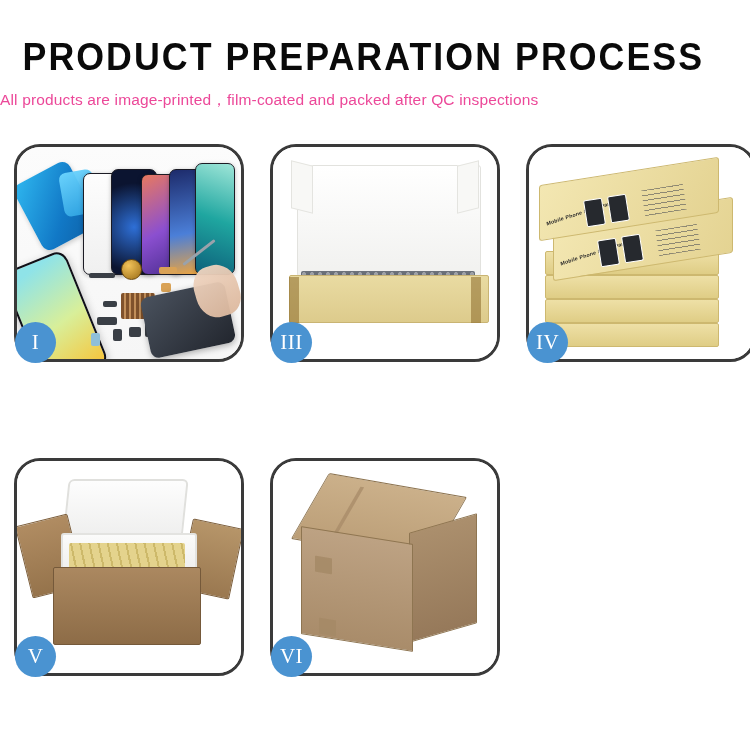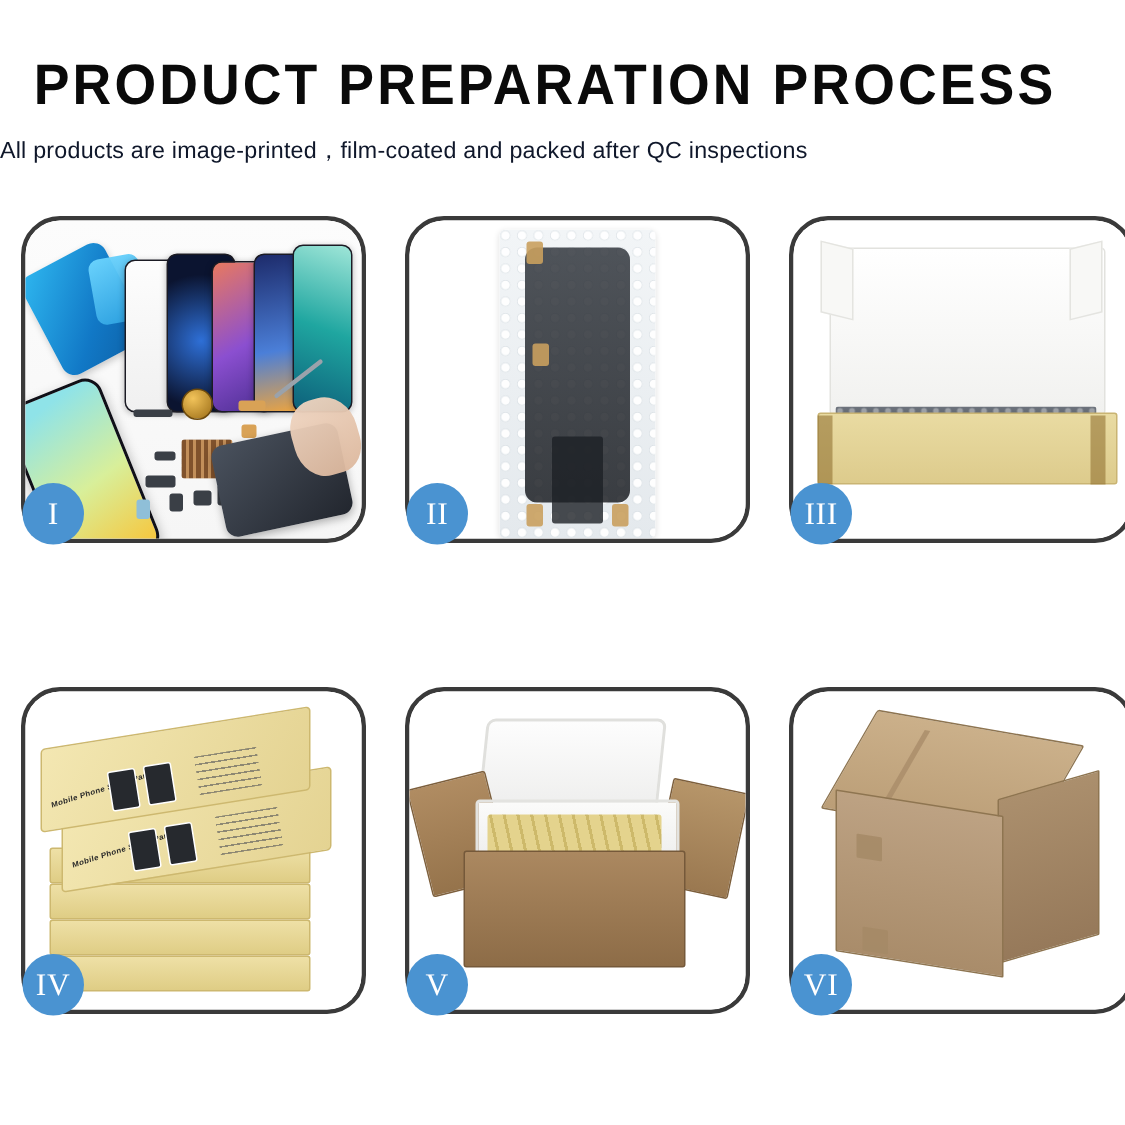--- a/index.html
+++ b/index.html
@@ -15,21 +15,21 @@
     font-size:38px;
     font-weight:700;
     letter-spacing:2.2px;
     color:#0a0a0a;
     line-height:1.05;
     transform:scaleX(0.94);
     white-space:nowrap;
   }
   .subtitle{
     font-size:15.5px;
-    color:#0f172a;
+    color:#ec4899;
     margin-top:12px;
     letter-spacing:0.15px;
     white-space:nowrap;
   }
 
   .grid{
     position:absolute;
     left:14px; top:144px;
     width:722px;
     display:grid;
@@ -284,33 +284,20 @@
       <div class="prt" style="left:140px;top:152px;width:22px;height:7px;"></div>
       <div class="prt" style="left:142px;top:168px;width:14px;height:9px;"></div>
       <div class="prt" style="left:74px;top:186px;width:9px;height:13px;background:#8fbfd8;"></div>
       <div class="housing"></div>
       <div class="tweez"></div>
       <div class="hand"></div>
     </div>
     <div class="badge">I</div>
   </div>
 
-  <div class="panel">
-    <div class="stage p2">
-      <div class="bubblebag">
-        <div class="lcd"></div>
-        <div class="lcdflex"></div>
-        <div class="tape" style="left:18px;top:8px;"></div>
-        <div class="tape" style="left:22px;top:76px;"></div>
-        <div class="tape" style="left:18px;bottom:8px;"></div>
-        <div class="tape" style="right:18px;bottom:8px;"></div>
-      </div>
-    </div>
-    <div class="badge">II</div>
-  </div>
 
   <div class="panel">
     <div class="stage p3">
       <div class="lidback"></div>
       <div class="lidflapL"></div>
       <div class="lidflapR"></div>
       <div class="boxtray"></div>
       <div class="boxbase"></div>
       <div class="boxcorner" style="left:16px;"></div>
       <div class="boxcorner" style="right:16px;"></div>

